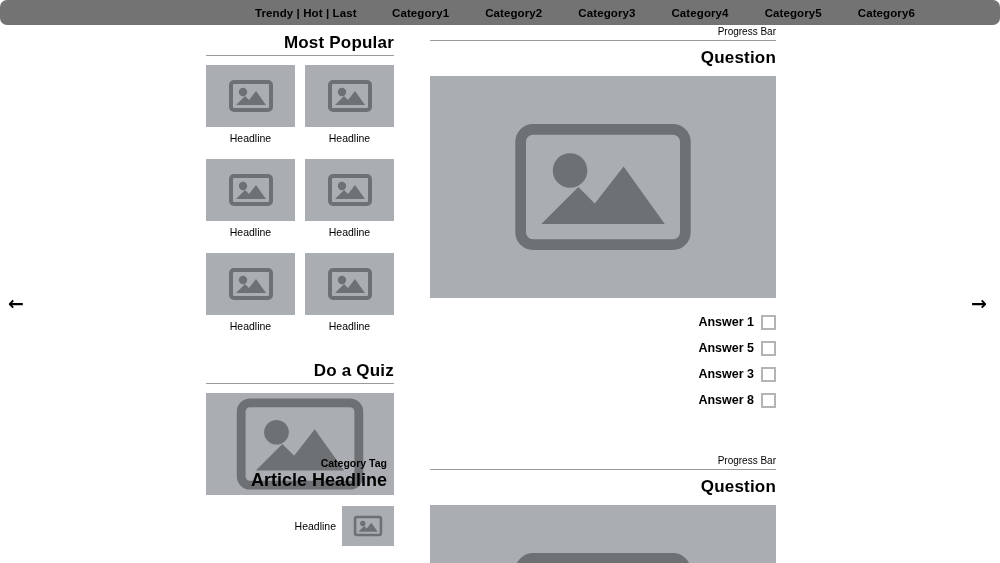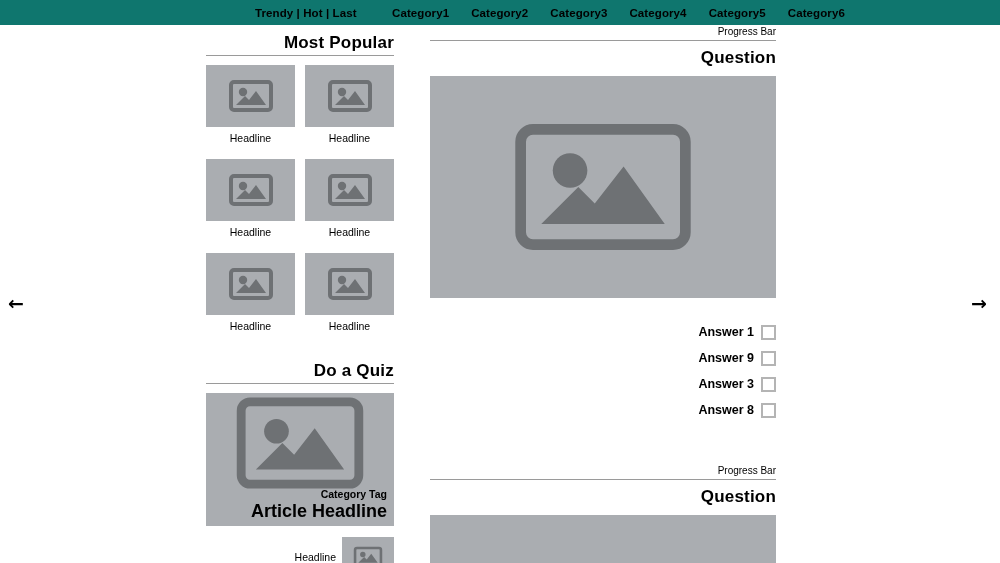--- a/index.html
+++ b/index.html
@@ -17,37 +17,38 @@
     position: relative;
   }
 
   
   #top-nav {
     position: absolute;
     left: 0;
     top: 0;
     width: 1000px;
     height: 25px;
-    background: #0f766e;
-    display: flex;
-    align-items: center;
+    background: #737373;
+    display: flex;
+    align-items: center;
+    border-radius: 7px;
   }
   #nav-trendy {
     position: absolute;
     left: 255px;
     font-size: 11.5px;
     font-weight: bold;
     white-space: nowrap;
     letter-spacing: 0.1px;
   }
   #nav-categories {
     position: absolute;
     left: 392px;
     display: flex;
-    gap: 22px;
+    gap: 36px;
     white-space: nowrap;
   }
   #nav-categories .cat-link {
     font-size: 11.5px;
     font-weight: bold;
     letter-spacing: 0.1px;
   }
 
   
   .side-arrow {
@@ -118,24 +119,25 @@
     font-size: 10.5px;
     padding-top: 5px;
     color: #000;
   }
 
   
   #quiz-section { margin-top: 29px; }
   .article-card {
     margin-top: 9px;
     width: 188px;
-    height: 133px;
+    height: 102px;
     background: #aaadb1;
     position: relative;
     display: flex;
+    align-items: center;
     justify-content: center;
     overflow: hidden;
   }
   .article-card .card-text {
     position: absolute;
     right: 7px;
     bottom: 4px;
     text-align: right;
   }
   .article-card .category-tag {
@@ -198,21 +200,21 @@
   .question-image {
     margin-top: 8px;
     width: 346px;
     height: 222px;
     background: #aaadb1;
     display: flex;
     align-items: center;
     justify-content: center;
   }
   .answers {
-    margin-top: 21px;
+    margin-top: 11px;
   }
   .answer-row {
     display: flex;
     align-items: center;
     justify-content: flex-end;
     gap: 7px;
     height: 26px;
   }
   .answer-row .answer-label {
     font-size: 12.5px;
@@ -375,21 +377,21 @@
         <path class="ph-fill" d="M8 26 L17 17 L21 21 L28 12 L38 26 Z"></path>
       </svg>
     </div>
 
     <div class="answers">
       <div class="answer-row">
         <span class="answer-label">Answer 1</span>
         <span class="checkbox"></span>
       </div>
       <div class="answer-row">
-        <span class="answer-label">Answer 9</span>
+        <span class="answer-label">Answer 5</span>
         <span class="checkbox"></span>
       </div>
       <div class="answer-row">
         <span class="answer-label">Answer 3</span>
         <span class="checkbox"></span>
       </div>
       <div class="answer-row">
         <span class="answer-label">Answer 8</span>
         <span class="checkbox"></span>
       </div>

